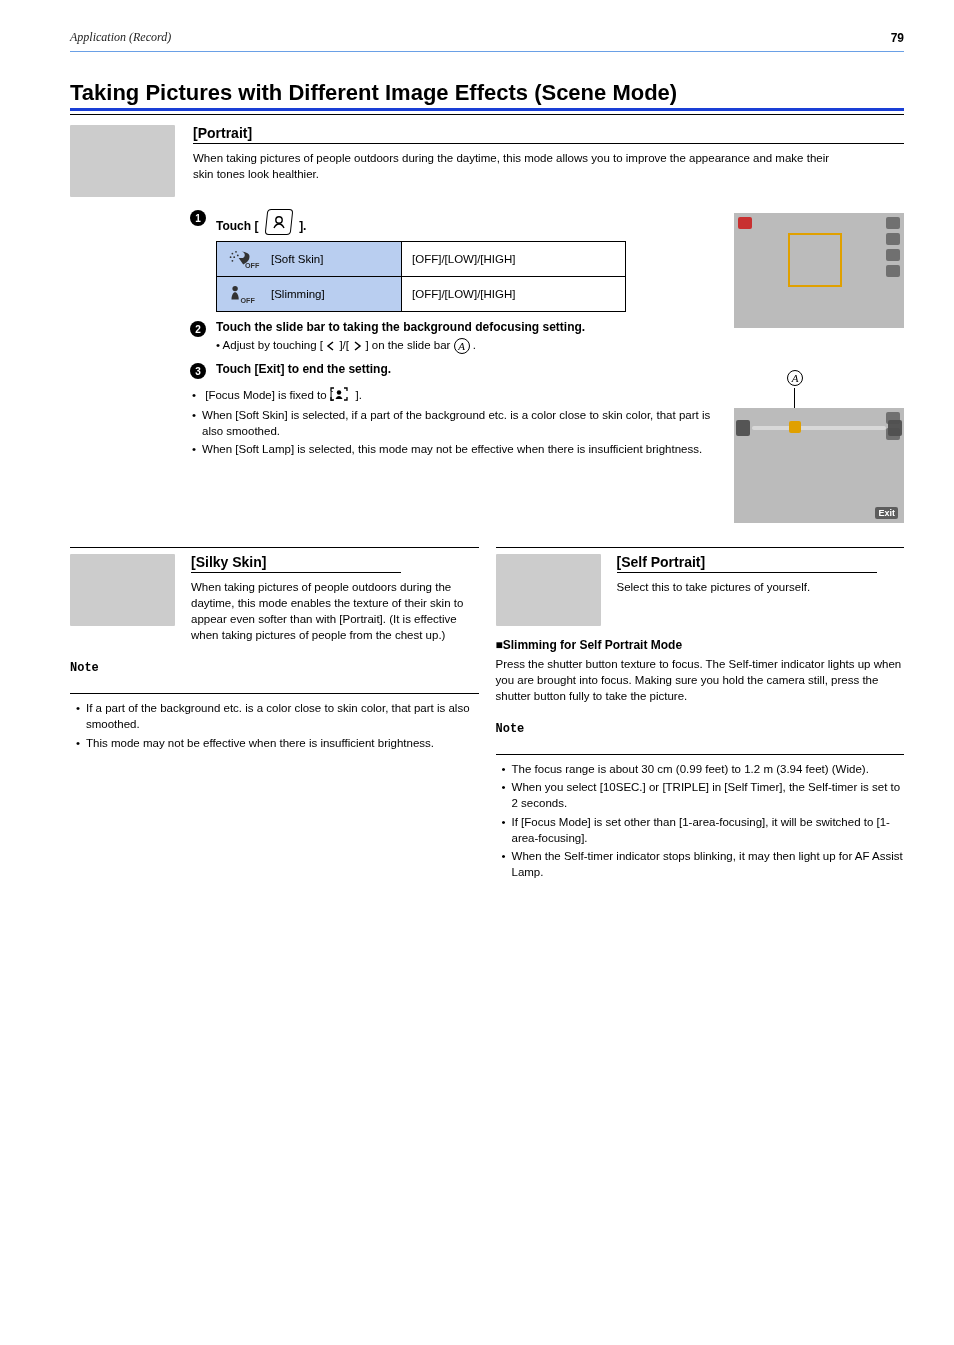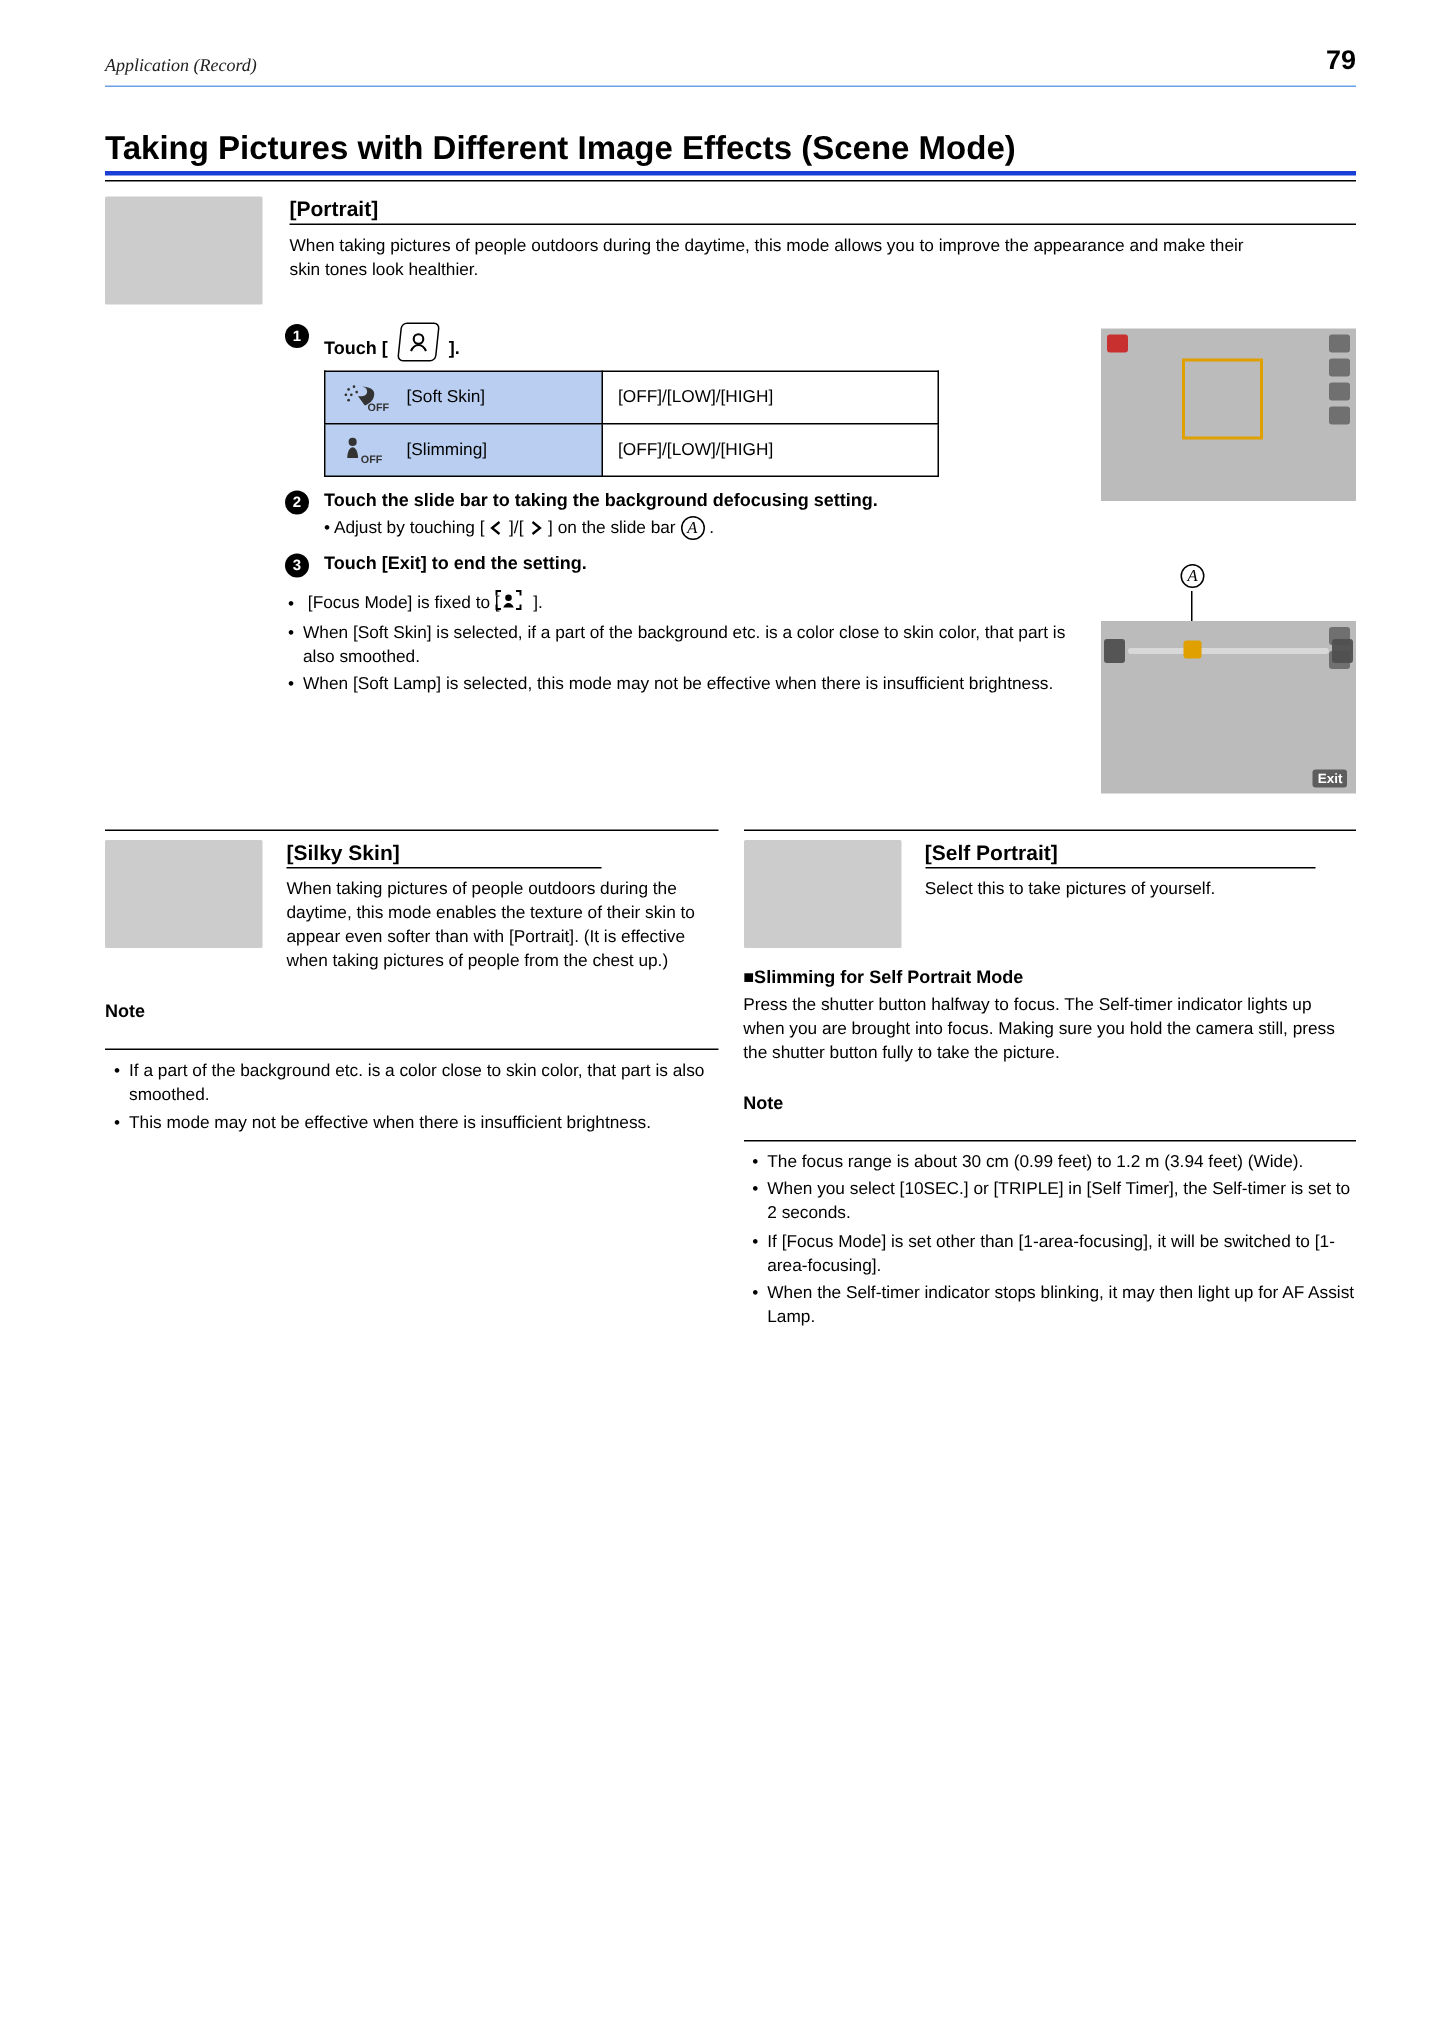--- a/index.html
+++ b/index.html
@@ -19,21 +19,21 @@
     display: flex;
     justify-content: space-between;
     align-items: flex-end;
     padding-bottom: 4px;
   }
   .header-row .crumb {
     font-size: 12px;
     color: #222;
   }
   .header-row .pagenum {
-    font-size: 18px;
+    font-size: 12px;
     font-weight: bold;
   }
   .thin-blue { border-top: 1px solid #6aa0e6; margin-top: 2px; }
   .section-title {
     font-size: 22px;
     font-weight: bold;
     margin-top: 28px;
     margin-bottom: 2px;
   }
   .thick-blue { border-top: 3px solid #1a3fd6; }
@@ -183,20 +183,21 @@
     gap: 17px;
     margin-top: 24px;
   }
   .col { flex: 1; }
   .note {
     border-bottom: 1px solid #000;
     font-size: 12px; font-weight: bold;
     padding-bottom: 18px;
     margin-top: 18px;
     margin-bottom: 6px;
+    font-family: Liberation Mono, monospace;
   }
   .focus-metering-icon {
     display:inline-block; vertical-align:middle; margin-left:4px; margin-right:4px;
   }
   .right-col {
     display:flex; flex-direction:column; align-items:flex-end; gap: 36px;
     padding-top: 4px;
   }
   .preview-wrap2 { position:relative; margin-top: 44px; }
 </style>
@@ -375,21 +376,21 @@
     <div class="col">
       <div class="hr"></div>
       <div class="scene-block">
         <div class="thumb"></div>
         <div>
           <div class="scene-head" style="width:260px;">[Self Portrait]</div>
           <div class="scene-desc">Select this to take pictures of yourself.</div>
         </div>
       </div>
       <div style="font-size:12px; font-weight:bold; margin-top:12px;">■Slimming for Self Portrait Mode</div>
-      <div style="font-size:11.5px; line-height:1.4; margin-top:4px;">Press the shutter button halfway to focus. The Self-timer indicator lights up when you are brought into focus. Making sure you hold the camera still, press the shutter button fully to take the picture.</div>
+      <div style="font-size:11.5px; line-height:1.4; margin-top:4px;">Press the shutter button texture to focus. The Self-timer indicator lights up when you are brought into focus. Making sure you hold the camera still, press the shutter button fully to take the picture.</div>
 
       <div class="note">Note</div>
       <ul class="bullet-list">
         <li>The focus range is about 30 cm (0.99 feet) to 1.2 m (3.94 feet) (Wide).</li>
         <li>When you select [10SEC.] or [TRIPLE] in [Self Timer], the Self-timer is set to 2 seconds.</li>
         <li>If [Focus Mode] is set other than [1-area-focusing], it will be switched to [1-area-focusing].</li>
         <li>When the Self-timer indicator stops blinking, it may then light up for AF Assist Lamp.</li>
       </ul>
     </div>
   </div>

